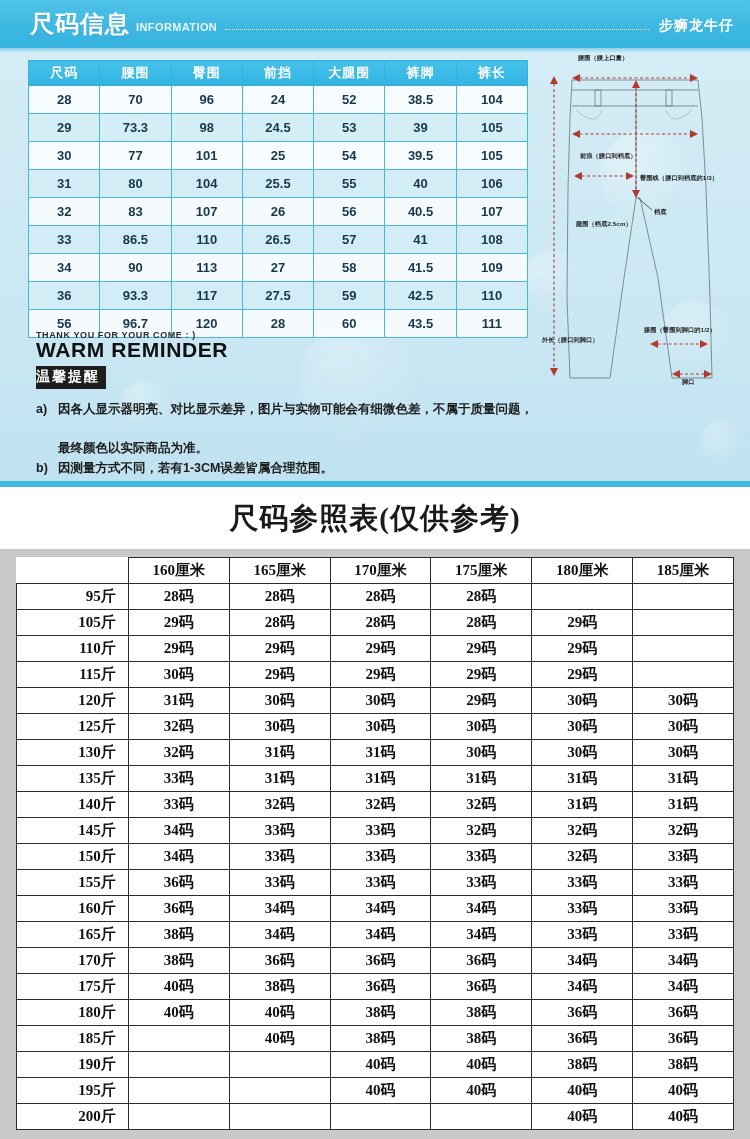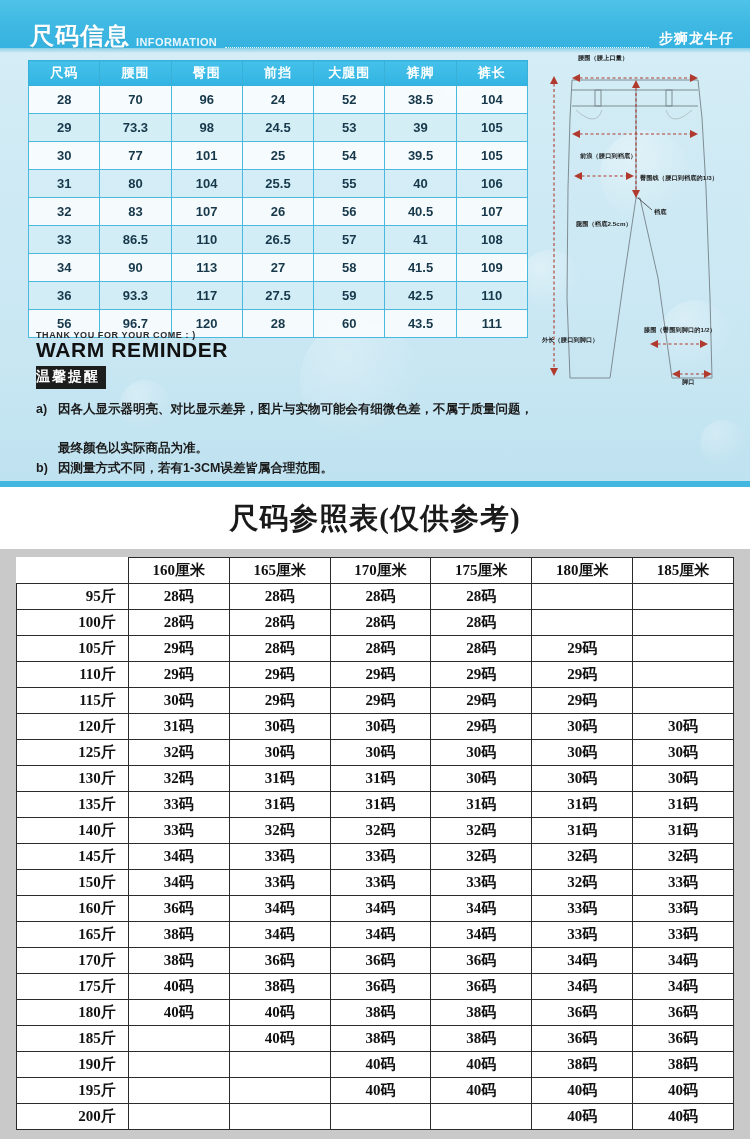--- a/index.html
+++ b/index.html
@@ -27,21 +27,21 @@
     border-radius: 50%;
     background: radial-gradient(circle at 35% 30%, rgba(255,255,255,0.75), rgba(255,255,255,0.12) 60%, rgba(255,255,255,0) 75%);
     pointer-events: none;
   }
 
   .header-bar {
     position: relative;
     height: 48px;
     background: linear-gradient(180deg, #4fc3e8 0%, #3fb9e3 50%, #35b2e0 100%);
     display: flex;
-    align-items: flex-end;
+    align-items: center;
     padding: 0 16px 0 30px;
     box-sizing: border-box;
   }
   .header-bar::after {
     content: "";
     position: absolute;
     left: 0; right: 0; bottom: -5px;
     height: 5px;
     background: linear-gradient(180deg, rgba(46,170,214,0.45), rgba(46,170,214,0));
   }
@@ -450,34 +450,25 @@
           <tr>
             <td class="rowhead">95斤</td>
             <td>28码</td>
             <td>28码</td>
             <td>28码</td>
             <td>28码</td>
             <td class="empty"></td>
             <td class="empty"></td>
           </tr>
           <tr>
-            <td class="rowhead">100斤</td>
+            <td class="rowhead">105斤</td>
+            <td>29码</td>
             <td>28码</td>
             <td>28码</td>
             <td>28码</td>
-            <td>28码</td>
-            <td class="empty"></td>
-            <td class="empty"></td>
-          </tr>
-          <tr>
-            <td class="rowhead">105斤</td>
-            <td>29码</td>
-            <td>28码</td>
-            <td>28码</td>
-            <td>28码</td>
             <td>29码</td>
             <td class="empty"></td>
           </tr>
           <tr>
             <td class="rowhead">110斤</td>
             <td>29码</td>
             <td>29码</td>
             <td>29码</td>
             <td>29码</td>
             <td>29码</td>
@@ -546,20 +537,29 @@
             <td>32码</td>
             <td>32码</td>
           </tr>
           <tr>
             <td class="rowhead">150斤</td>
             <td>34码</td>
             <td>33码</td>
             <td>33码</td>
             <td>33码</td>
             <td>32码</td>
+            <td>33码</td>
+          </tr>
+          <tr>
+            <td class="rowhead">155斤</td>
+            <td>36码</td>
+            <td>33码</td>
+            <td>33码</td>
+            <td>33码</td>
+            <td>33码</td>
             <td>33码</td>
           </tr>
           <tr>
             <td class="rowhead">160斤</td>
             <td>36码</td>
             <td>34码</td>
             <td>34码</td>
             <td>34码</td>
             <td>33码</td>
             <td>33码</td>

